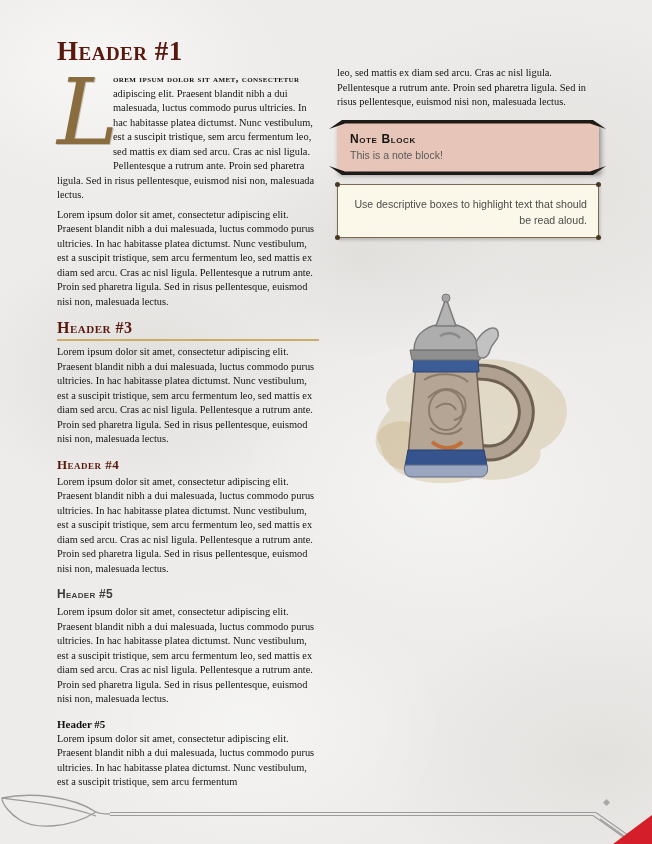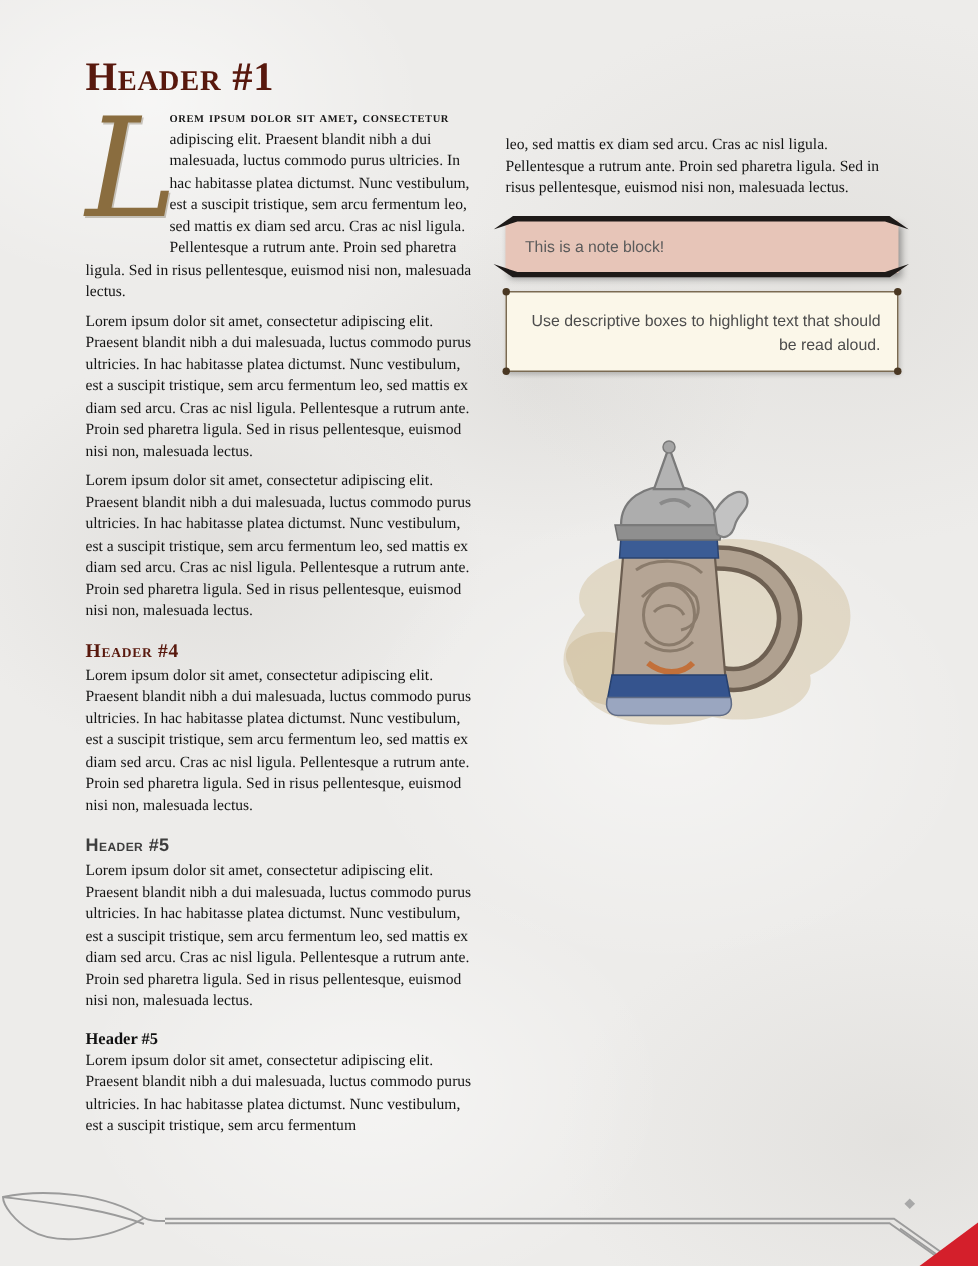--- a/index.html
+++ b/index.html
@@ -13,21 +13,21 @@
       radial-gradient(ellipse 350px 260px at 68% 58%, rgba(255,255,255,.42), transparent 60%),
       radial-gradient(ellipse 300px 230px at 22% 44%, rgba(208,206,202,.42), transparent 60%),
       radial-gradient(ellipse 330px 240px at 38% 86%, rgba(255,255,255,.45), transparent 60%),
       radial-gradient(ellipse 380px 260px at 92% 90%, rgba(211,209,205,.4), transparent 60%),
       radial-gradient(ellipse 250px 180px at 55% 30%, rgba(200,198,194,.3), transparent 60%);
     font-family:"Liberation Serif", serif;
     color:#1b1b1b;
   }
   .col{position:absolute;width:262px;}
   .col-left{left:57px;top:36px;}
-  .col-right{left:337px;top:66px;margin-top:24px;}
+  .col-right{left:337px;top:66px;}
 
   p.body{font-size:10.4px;line-height:14.5px;margin:0 0 5px 0;color:#141414;}
   h1.hdr,h2.hdr,h3.hdr,h4.hdr{
     font-variant:small-caps;color:#58180D;font-weight:700;margin:0;
     font-family:"Liberation Serif", serif;letter-spacing:.5px;
   }
   h1.hdr{font-size:27px;line-height:30px;margin:0 0 6px 0;font-weight:600;}
   h2.hdr{font-size:20px;line-height:24px;margin:8px 0 2px 0;font-weight:600;}
   h3.hdr{font-size:16px;line-height:20px;margin:9px 0 4px 0;font-weight:600;
          border-bottom:2px solid #c9ad6a;padding-bottom:1px;}
@@ -103,20 +103,21 @@
         <span class="lead-caps">orem ipsum dolor sit amet, consectetur</span>
         <span>adipiscing elit. Praesent blandit nibh a dui malesuada, luctus commodo purus ultricies. In hac habitasse platea dictumst. Nunc vestibulum, est a suscipit tristique, sem arcu fermentum leo, sed mattis ex diam sed arcu. Cras ac nisl ligula. Pellentesque a rutrum ante. Proin sed pharetra ligula. Sed in risus pellentesque, euismod nisi non, malesuada lectus.</span>
       </p>
     </section>
 
     <section style="clear:both;">
       <p class="body">Lorem ipsum dolor sit amet, consectetur adipiscing elit. Praesent blandit nibh a dui malesuada, luctus commodo purus ultricies. In hac habitasse platea dictumst. Nunc vestibulum, est a suscipit tristique, sem arcu fermentum leo, sed mattis ex diam sed arcu. Cras ac nisl ligula. Pellentesque a rutrum ante. Proin sed pharetra ligula. Sed in risus pellentesque, euismod nisi non, malesuada lectus.</p>
     </section>
 
     <section>
+      <h3 class="hdr">Header #3</h3>
       <p class="body">Lorem ipsum dolor sit amet, consectetur adipiscing elit. Praesent blandit nibh a dui malesuada, luctus commodo purus ultricies. In hac habitasse platea dictumst. Nunc vestibulum, est a suscipit tristique, sem arcu fermentum leo, sed mattis ex diam sed arcu. Cras ac nisl ligula. Pellentesque a rutrum ante. Proin sed pharetra ligula. Sed in risus pellentesque, euismod nisi non, malesuada lectus.</p>
     </section>
 
     <section>
       <h4 class="hdr">Header #4</h4>
       <p class="body">Lorem ipsum dolor sit amet, consectetur adipiscing elit. Praesent blandit nibh a dui malesuada, luctus commodo purus ultricies. In hac habitasse platea dictumst. Nunc vestibulum, est a suscipit tristique, sem arcu fermentum leo, sed mattis ex diam sed arcu. Cras ac nisl ligula. Pellentesque a rutrum ante. Proin sed pharetra ligula. Sed in risus pellentesque, euismod nisi non, malesuada lectus.</p>
     </section>
 
     <section>
       <h5 class="hdr">Header #5</h5>
@@ -131,20 +132,21 @@
   </div>
 
   <div class="col col-right">
 
     <p class="body">leo, sed mattis ex diam sed arcu. Cras ac nisl ligula. Pellentesque a rutrum ante. Proin sed pharetra ligula. Sed in risus pellentesque, euismod nisi non, malesuada lectus.</p>
 
     <div class="note-block">
       <svg class="note-bar top" viewBox="0 0 277 9" preserveAspectRatio="none">
         <polygon points="0,9 13,0 264,0 277,9 261,3.6 16,3.6" fill="#1e1a18"></polygon>
       </svg>
+      <div class="note-title">Note Block</div>
       <div class="note-body">This is a note block!</div>
       <svg class="note-bar bottom" viewBox="0 0 277 9" preserveAspectRatio="none">
         <polygon points="0,0 13,9 264,9 277,0 261,5.4 16,5.4" fill="#1e1a18"></polygon>
       </svg>
     </div>
 
     <div class="desc-box">
       <span class="dot tl"></span>
       <span class="dot tr"></span>
       <span class="dot bl"></span>

